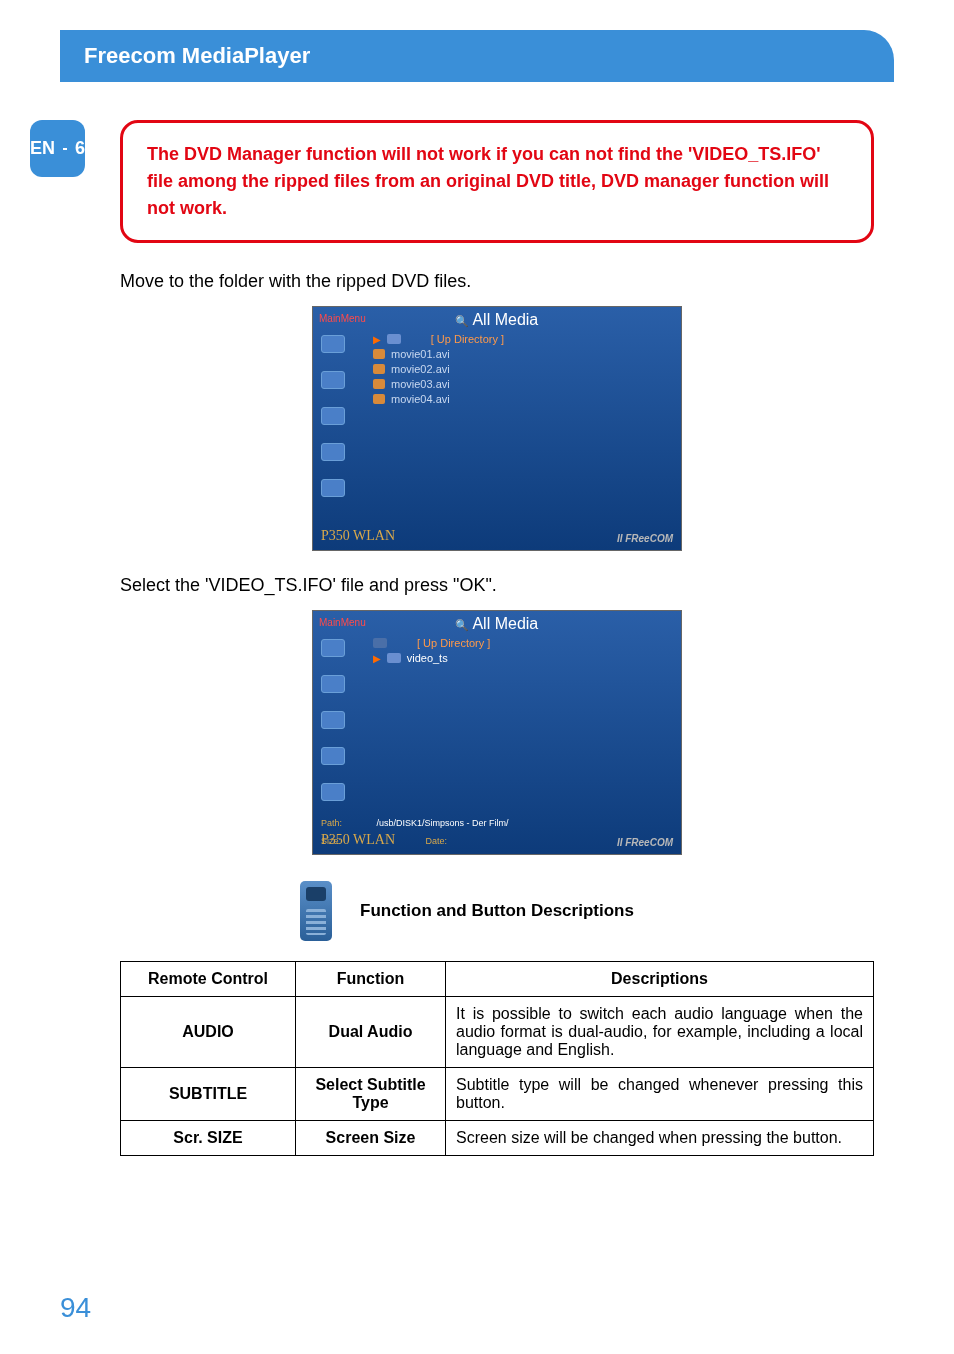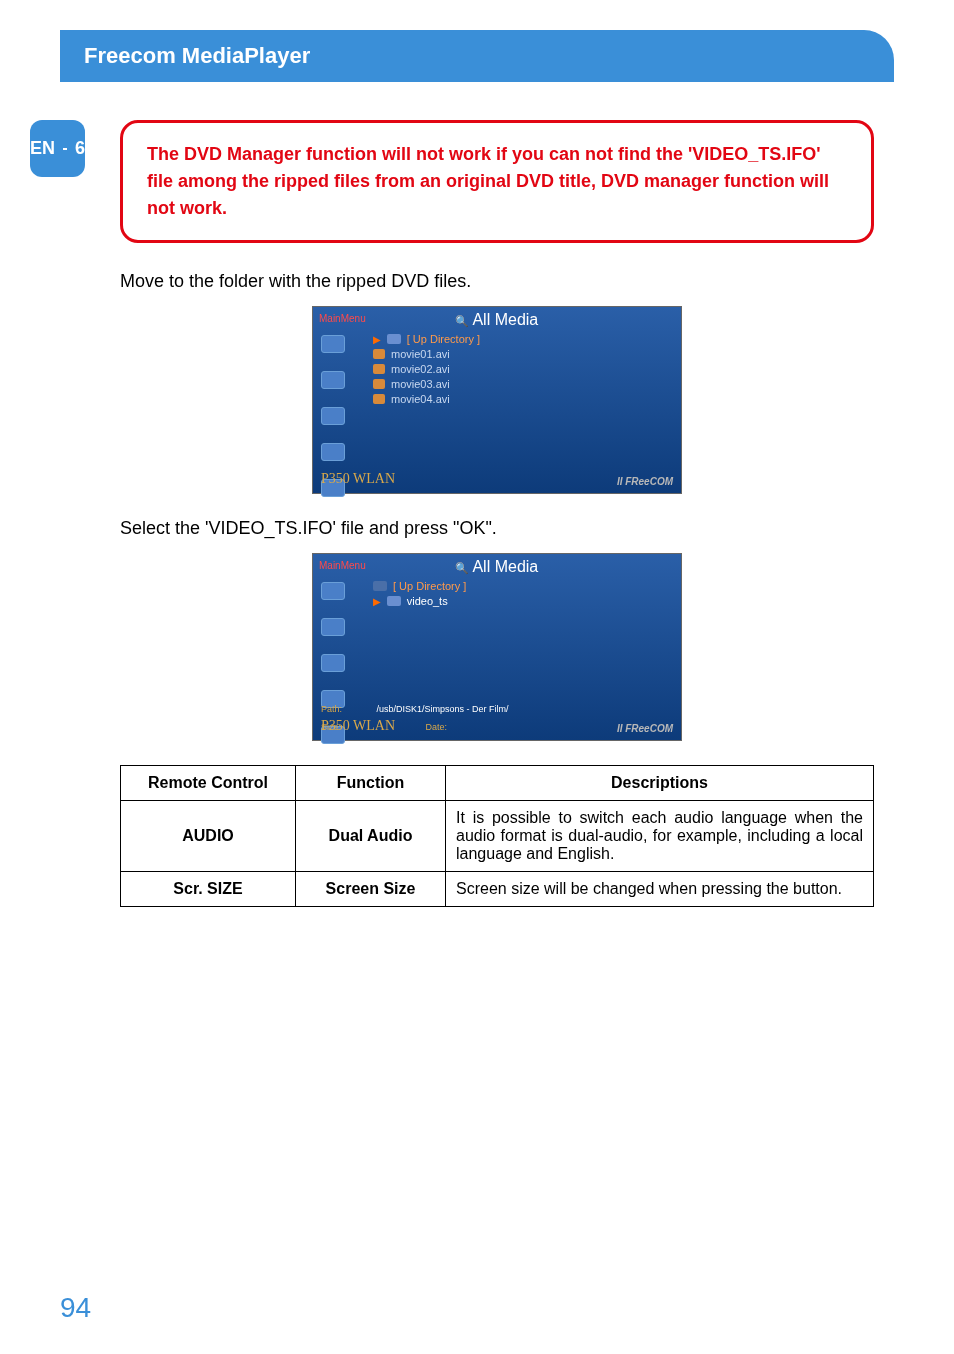--- a/index.html
+++ b/index.html
@@ -68,21 +68,21 @@
       font-weight: bold;
       font-size: 18px;
       line-height: 1.5;
     }
     .body-text {
       font-size: 18px;
       margin: 14px 0;
     }
     .screenshot {
       width: 370px;
-      height: 188px;
+      height: 245px;
       margin: 12px auto 24px auto;
       background: linear-gradient(to bottom, #2a5fa8, #0d3b7a);
       border: 1px solid #666;
       position: relative;
       display: block;
     }
     .ss-mainmenu {
       position: absolute;
       top: 6px;
       left: 6px;
@@ -140,21 +140,21 @@
       border-radius: 2px;
       display: inline-block;
     }
     .ss-row .file-icon {
       width: 12px;
       height: 10px;
       background: #d88a3a;
       border-radius: 2px;
       display: inline-block;
     }
-    .ss-updir { color: #ff9a4a; }
+    .ss-updir { color: #ff9a4a; margin-left: 24px; }
     .ss-file { color: #c8d8f0; }
     .ss-selected { color: #fff; }
     .ss-bottombar {
       position: absolute;
       bottom: 6px;
       left: 8px;
       right: 8px;
       display: flex;
       justify-content: space-between;
       align-items: flex-end;
@@ -306,36 +306,45 @@
     <div class="ss-bottombar">
       <div>
         <div><span class="ss-size-date">Path:</span> <span class="ss-path">/usb/DISK1/Simpsons - Der Film/</span></div>
         <div><span class="ss-size-date">Size:</span> <span class="ss-size-date" style="margin-left:80px">Date:</span></div>
         <div class="ss-label" style="position:absolute;bottom:0;left:0">P350 WLAN</div>
       </div>
       <span class="ss-freecom">II FReeCOM</span>
     </div>
   </div>
 
+  <div class="section-row">
+    <div class="remote-icon"></div>
+    <span class="section-title">Function and Button Descriptions</span>
+  </div>
 
   <table class="desc-table">
     <thead>
       <tr>
         <th>Remote Control</th>
         <th>Function</th>
         <th>Descriptions</th>
       </tr>
     </thead>
     <tbody>
       <tr>
         <td class="col-rc">AUDIO</td>
         <td class="col-fn">Dual Audio</td>
         <td class="col-desc">It is possible to switch each audio language when the audio format is dual-audio, for example, including a local language and English.</td>
       </tr>
       <tr>
+        <td class="col-rc">SUBTITLE</td>
+        <td class="col-fn">Select Subtitle Type</td>
+        <td class="col-desc">Subtitle type will be changed whenever pressing this button.</td>
+      </tr>
+      <tr>
         <td class="col-rc">Scr. SIZE</td>
         <td class="col-fn">Screen Size</td>
         <td class="col-desc">Screen size will be changed when pressing the button.</td>
       </tr>
     </tbody>
   </table>
 </div>
 
 <div class="page-num">94</div>
 

